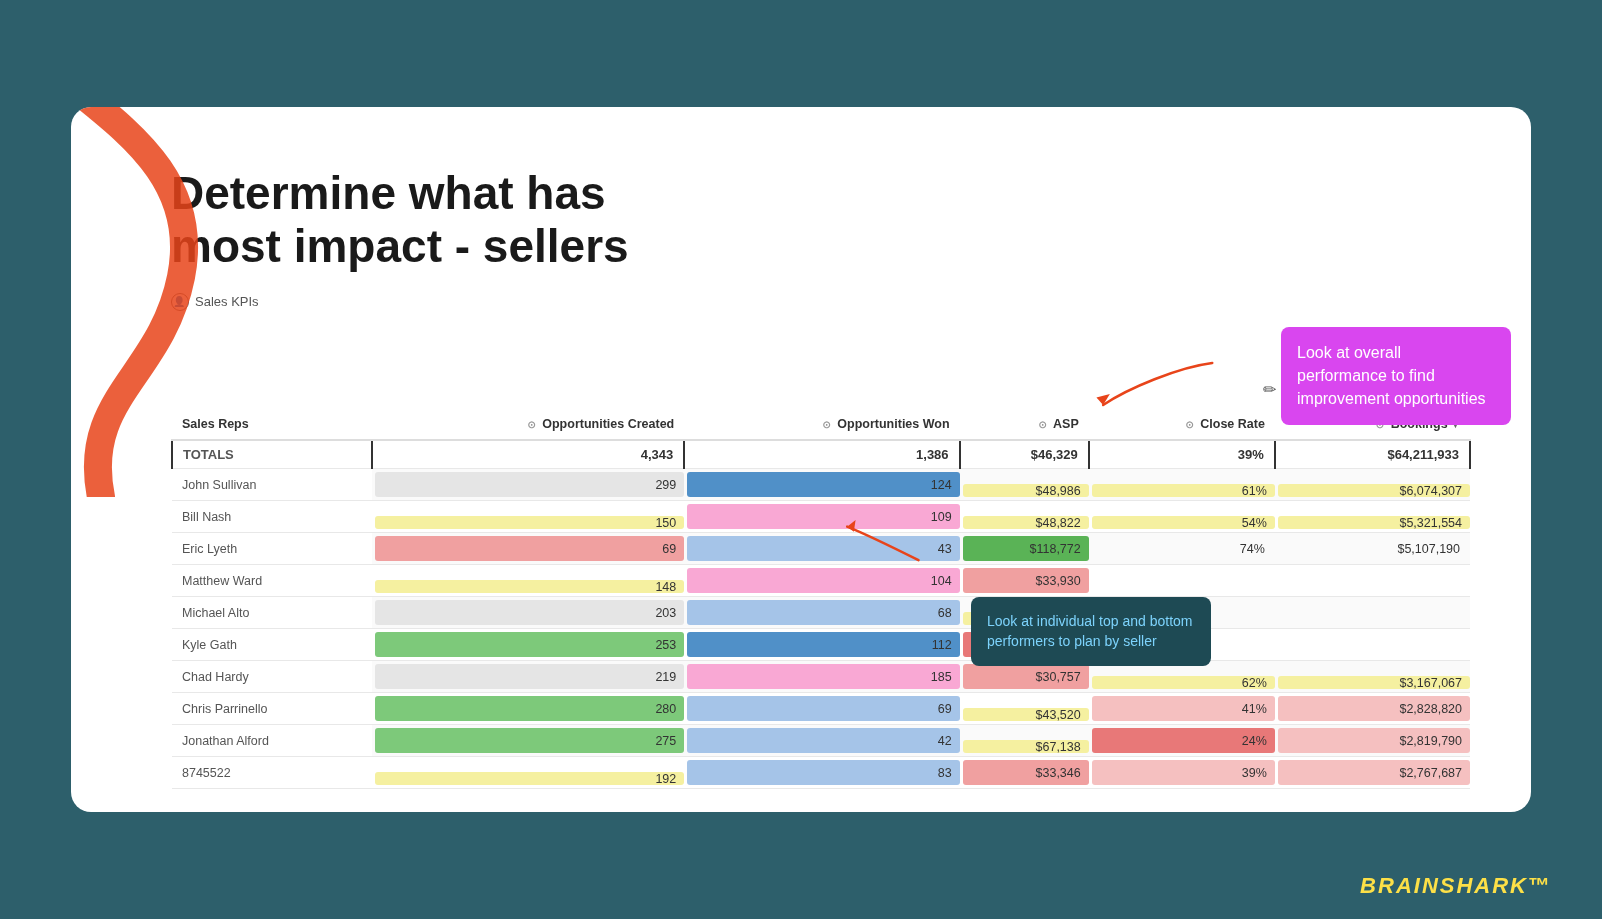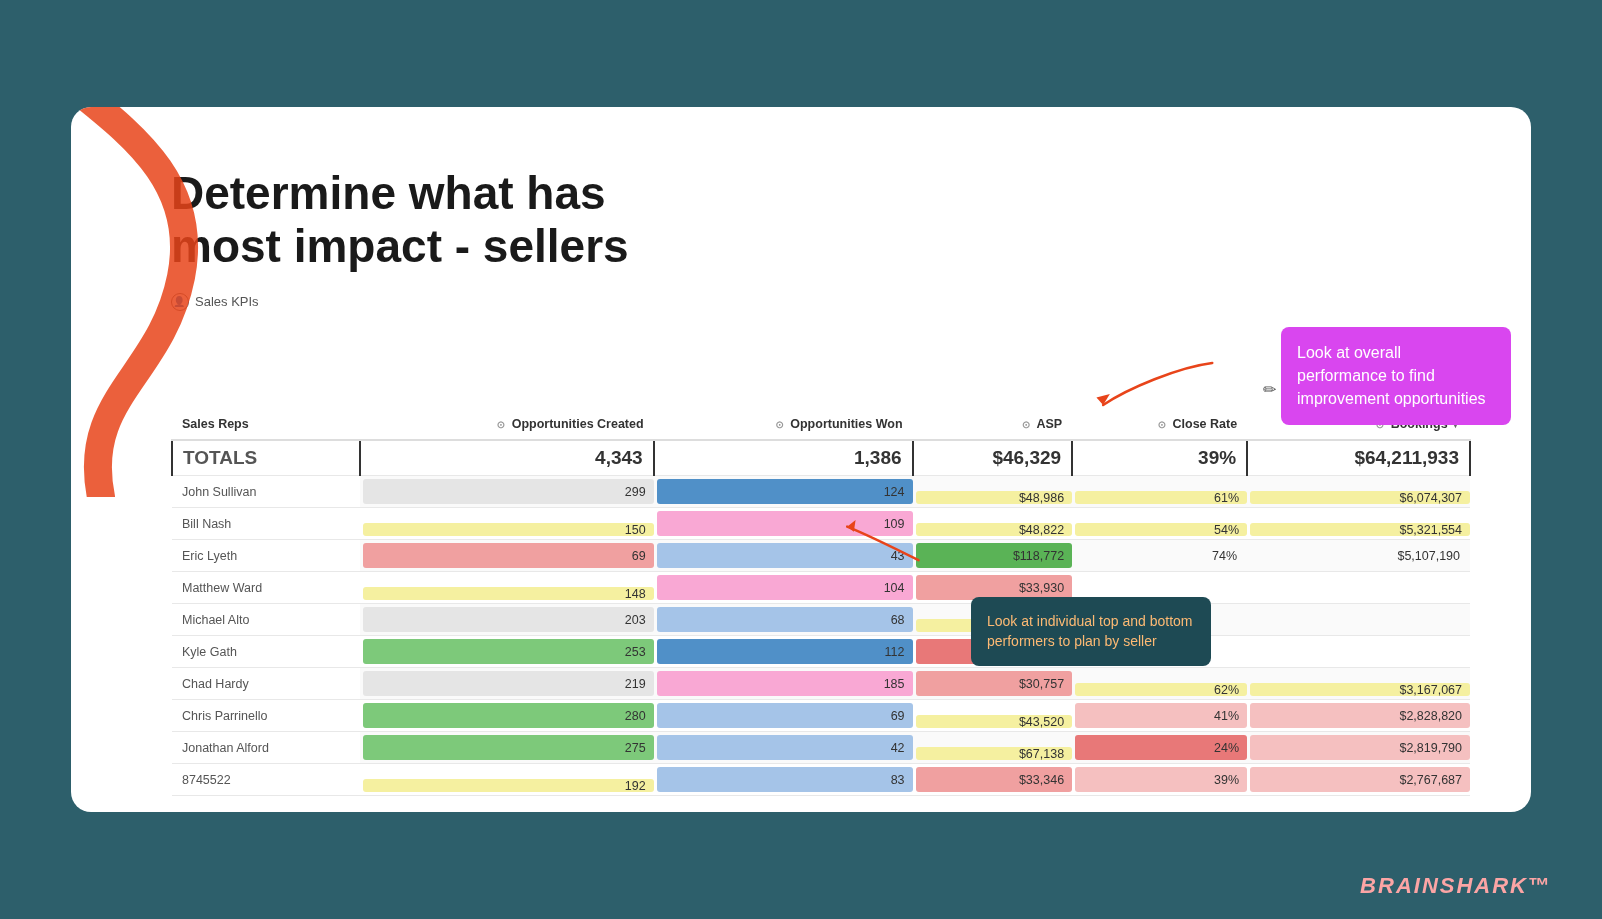--- a/index.html
+++ b/index.html
@@ -120,21 +120,21 @@
     }
     .data-table thead tr th .col-icon {
       font-size: 10px;
       color: #999;
       margin-right: 3px;
     }
     
     .totals-row td {
       padding: 9px 10px;
       font-weight: 700;
-      font-size: 19px;
+      font-size: 13px;
       color: #222;
       border: 2px solid #333;
       text-align: right;
       background: #fff;
     }
     .totals-row td:first-child {
       text-align: left;
     }
     
     .data-table tbody tr td {
@@ -193,21 +193,21 @@
       font-size: 16px;
       line-height: 1.45;
       z-index: 20;
     }
     .annotation-box-2 {
       position: absolute;
       top: 490px;
       right: 320px;
       width: 240px;
       background: #1e4a54;
-      color: #fdba74;
+      color: #7dd3fc;
       border-radius: 8px;
       padding: 14px 16px;
       font-size: 14px;
       line-height: 1.45;
       z-index: 20;
     }
     
     .arrows-overlay {
       position: absolute;
       top: 0;
@@ -217,21 +217,21 @@
       pointer-events: none;
       z-index: 15;
     }
     
     .brainshark-logo {
       position: absolute;
       bottom: 20px;
       right: 50px;
       font-size: 22px;
       font-weight: 900;
-      color: #fca5a5;
+      color: #fde047;
       letter-spacing: 2px;
       z-index: 30;
     }
     .brainshark-logo span {
       font-style: italic;
     }
   </style>
 </head>
 <body>
 

